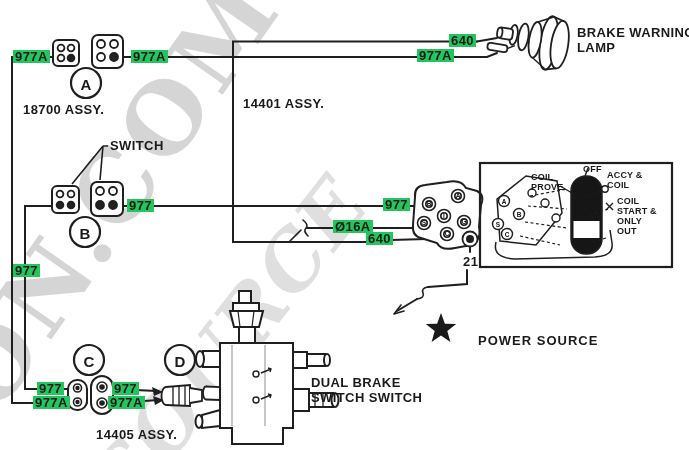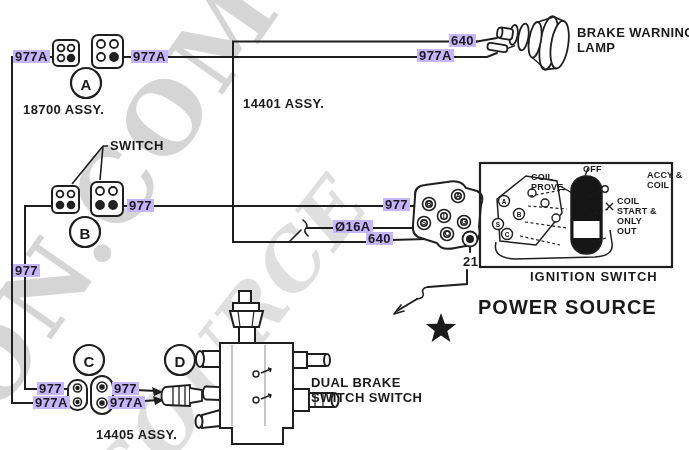--- a/index.html
+++ b/index.html
@@ -8,21 +8,21 @@
   
   .wm{position:absolute;z-index:0;color:#cbcbcb;opacity:.8;white-space:nowrap;
       font-family:"DejaVu Serif",serif;font-weight:bold;pointer-events:none;}
   .wm1{font-size:96px;transform:rotate(-55deg);transform-origin:left top;left:-150px;top:470px;letter-spacing:6px;}
   .wm2{font-size:78px;font-style:italic;transform:rotate(-52deg);transform-origin:left top;left:-5px;top:568px;
        opacity:.6;letter-spacing:2px;}
   
   svg.ink{position:absolute;left:0;top:0;z-index:1;}
   
   .lbl{position:absolute;z-index:2;font-weight:bold;font-size:13px;line-height:13px;
-       color:#1a1a1a;letter-spacing:.4px;white-space:nowrap;background:#c4b5fd;padding:0 2px;}
+       color:#1a1a1a;letter-spacing:.4px;white-space:nowrap;background:#22c55e;padding:0 2px;}
   .nobg{background:transparent;padding:0;}
   .two{line-height:15px;}
   .circletter{position:absolute;z-index:2;width:30px;text-align:center;font-weight:bold;
        font-size:15px;color:#1a1a1a;background:transparent;}
   .sm{font-size:9px;line-height:9.5px;letter-spacing:.2px;background:transparent;padding:0;}
   .xs{position:absolute;z-index:3;width:10px;text-align:center;font-weight:bold;font-size:6.5px;
       line-height:7px;color:#111;background:transparent;}
 </style>
 </head>
 <body>
@@ -268,33 +268,32 @@
 
   <div class="lbl" style="left:333px;top:220px;">Ø16A</div>
   <div class="lbl" style="left:366px;top:232px;">640</div>
   <div class="lbl nobg" style="left:463px;top:255px;">21</div>
 
   <div class="lbl sm" style="left:566px;top:165px;padding-left:17px;">OFF</div>
   <div class="lbl sm" style="left:531px;top:173px;">
     <div>COIL</div>
     <div>PROVE</div>
   </div>
-  <div class="lbl sm" style="left:607px;top:171px;margin-left:40px;">
+  <div class="lbl sm" style="left:607px;top:171px;">
     <div>ACCY &amp;</div>
     <div>COIL</div>
   </div>
   <div class="lbl sm" style="left:617px;top:196px;line-height:10px;">
     <div>COIL</div>
     <div>START &amp;</div>
     <div>ONLY</div>
     <div>OUT</div>
   </div>
-  <div class="lbl nobg" style="left:530px;top:270px;letter-spacing:1px;">IGNITION SWITCH</div>
-
-  <div class="lbl nobg" style="left:478px;top:301px;font-size:20px;letter-spacing:1px;">POWER SOURCE</div>
+
+  <div class="lbl nobg" style="left:478px;top:334px;font-size:13px;letter-spacing:1px;">POWER SOURCE</div>
 
   <div class="lbl" style="left:37px;top:382px;">977</div>
   <div class="lbl" style="left:33px;top:396px;">977A</div>
   <div class="lbl" style="left:112px;top:382px;">977</div>
   <div class="lbl" style="left:108px;top:396px;">977A</div>
   <div class="lbl nobg" style="left:96px;top:428px;">14405 ASSY.</div>
   <div class="lbl nobg two" style="left:311px;top:375px;">
     <div>DUAL BRAKE</div>
     <div>SWITCH SWITCH</div>
   </div>

